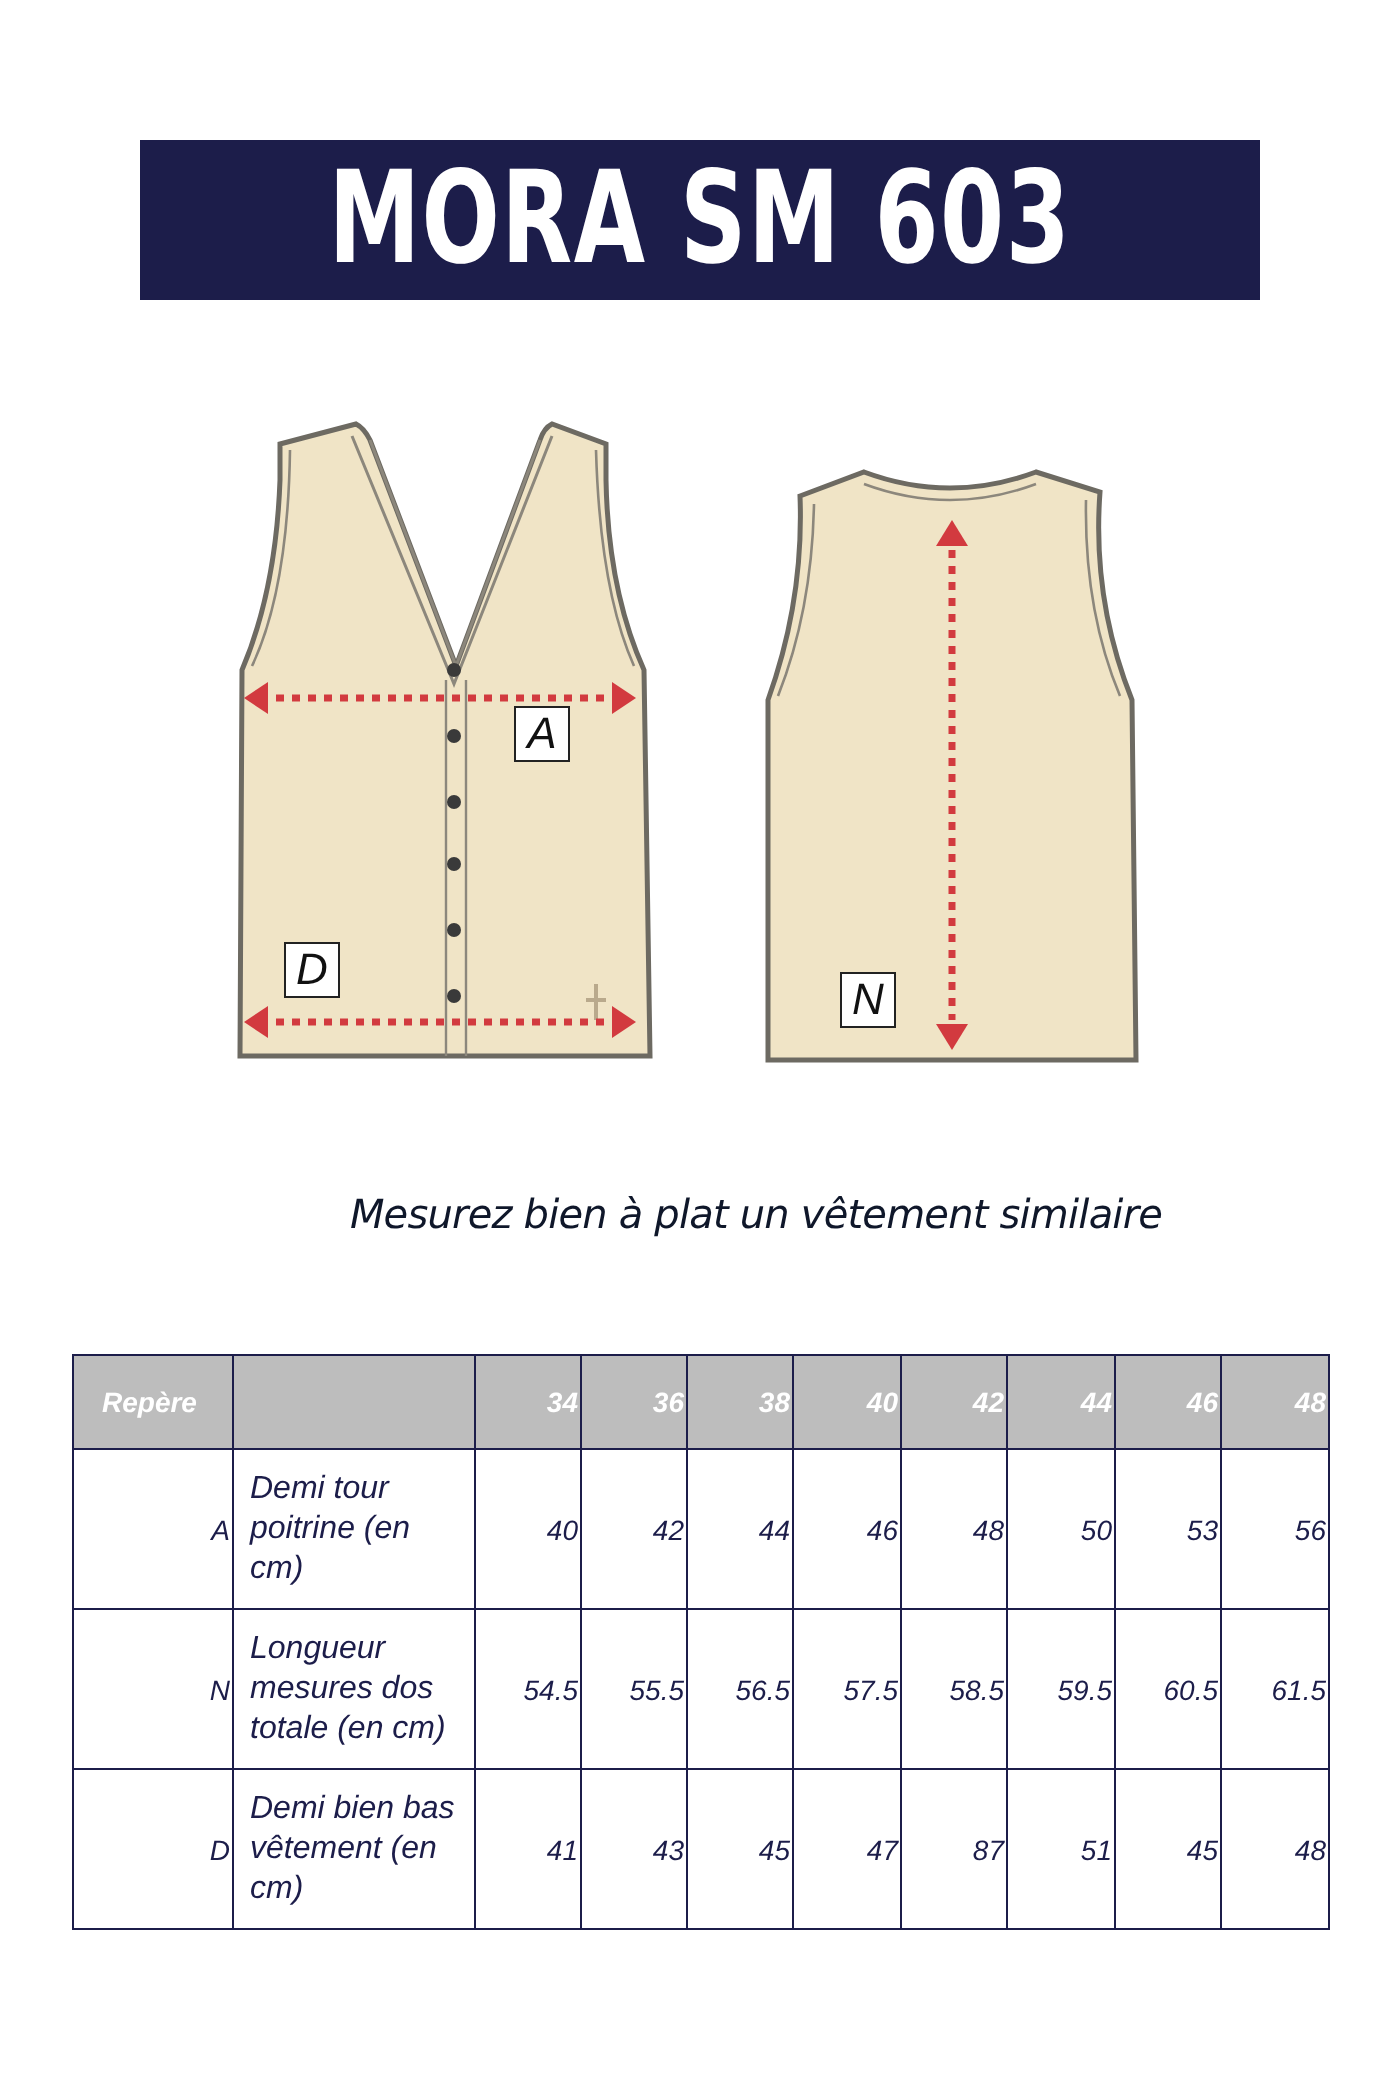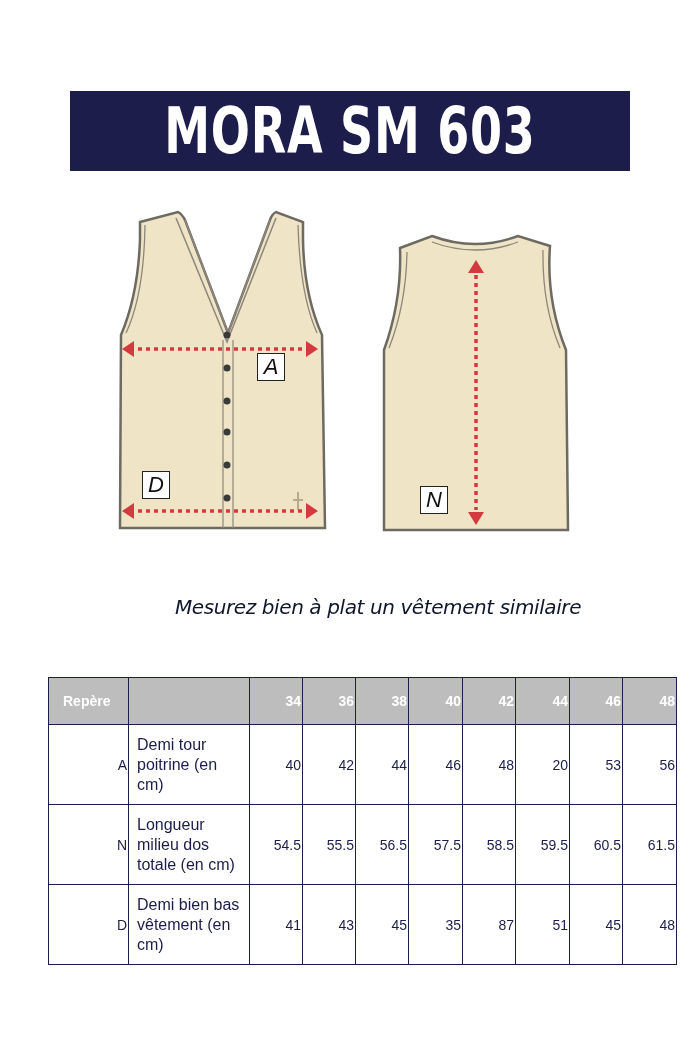--- a/index.html
+++ b/index.html
@@ -8,21 +8,21 @@
       background: #ffffff;
       position: relative;
       overflow: hidden;
       font-family: "Liberation Sans", sans-serif;
       color: #1c1d4a;
     }
     .title-bar {
       position: absolute; left: 70px; top: 70px;
       width: 560px; height: 80px;
       background: #1c1d4a;
-      display: flex; align-items: center; justify-content: center; margin-top: 21px;
+      display: flex; align-items: center; justify-content: center;
     }
     .title-text {
       color: #ffffff;
       font-family: "DejaVu Sans", sans-serif;
       font-size: 64px;
       font-weight: bold;
       letter-spacing: 1px;
       transform: scaleX(0.72);
       transform-origin: center;
       white-space: nowrap;
@@ -47,27 +47,28 @@
       text-align: center;
       font-family: "DejaVu Sans", sans-serif;
       font-style: italic;
       font-size: 20px;
       line-height: 26px;
       color: #0f172a;
       letter-spacing: -0.4px;
       padding-left: 28px;
     }
     table.size-table {
-      position: absolute; left: 48px; top: 677px;
+      position: absolute; left: 36px; top: 677px;
       width: 628px;
       border-collapse: collapse;
       font-family: "Liberation Sans", sans-serif;
       font-size: 14px;
       color: #1c1d4a;
       table-layout: fixed;
+      font-style: italic;
     }
     .size-table th, .size-table td {
       border: 1.5px solid #1c1d4a;
       text-align: right;
       vertical-align: middle;
     }
     .size-table th {
       background: #bdbdbd;
       color: #ffffff;
       font-weight: bold;
@@ -177,42 +178,42 @@
   </thead>
   <tbody>
     <tr>
       <td>A</td>
       <td class="desc">Demi tour poitrine (en cm)</td>
       <td>40</td>
       <td>42</td>
       <td>44</td>
       <td>46</td>
       <td>48</td>
-      <td>20</td>
+      <td>50</td>
       <td>53</td>
       <td>56</td>
     </tr>
     <tr>
       <td>N</td>
-      <td class="desc">Longueur milieu dos totale (en cm)</td>
+      <td class="desc">Longueur mesures dos totale (en cm)</td>
       <td>54.5</td>
       <td>55.5</td>
       <td>56.5</td>
       <td>57.5</td>
       <td>58.5</td>
       <td>59.5</td>
       <td>60.5</td>
       <td>61.5</td>
     </tr>
     <tr>
       <td>D</td>
       <td class="desc">Demi bien bas vêtement (en cm)</td>
       <td>41</td>
       <td>43</td>
       <td>45</td>
-      <td>35</td>
+      <td>47</td>
       <td>87</td>
       <td>51</td>
       <td>45</td>
       <td>48</td>
     </tr>
   </tbody>
 </table>
 
 </body></html>

